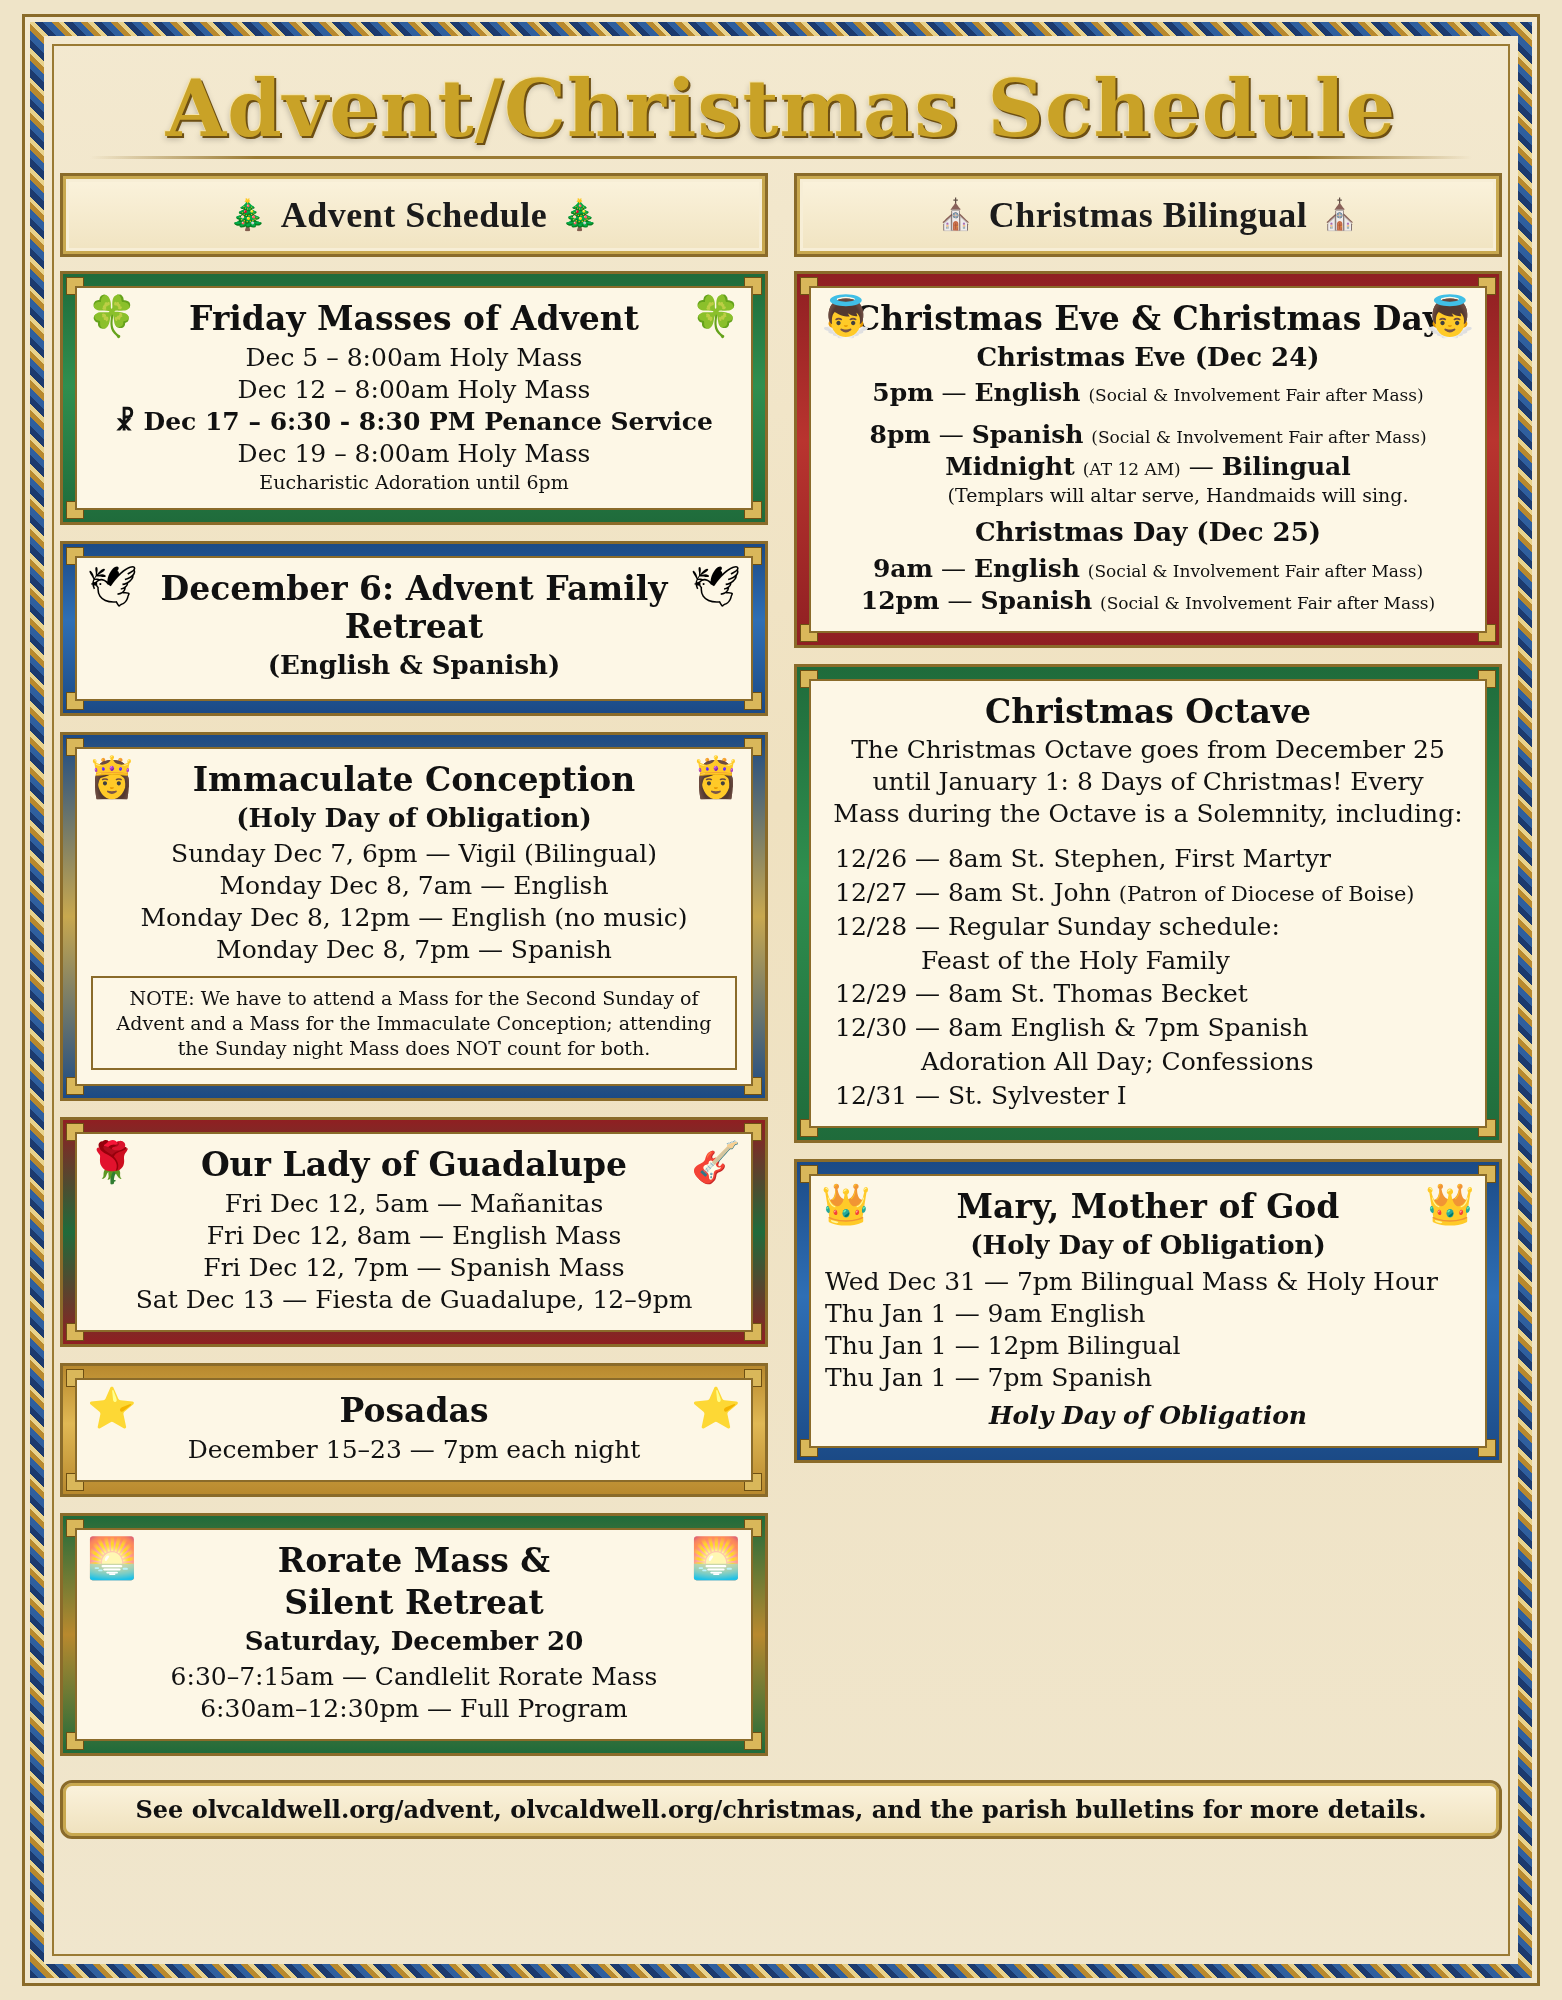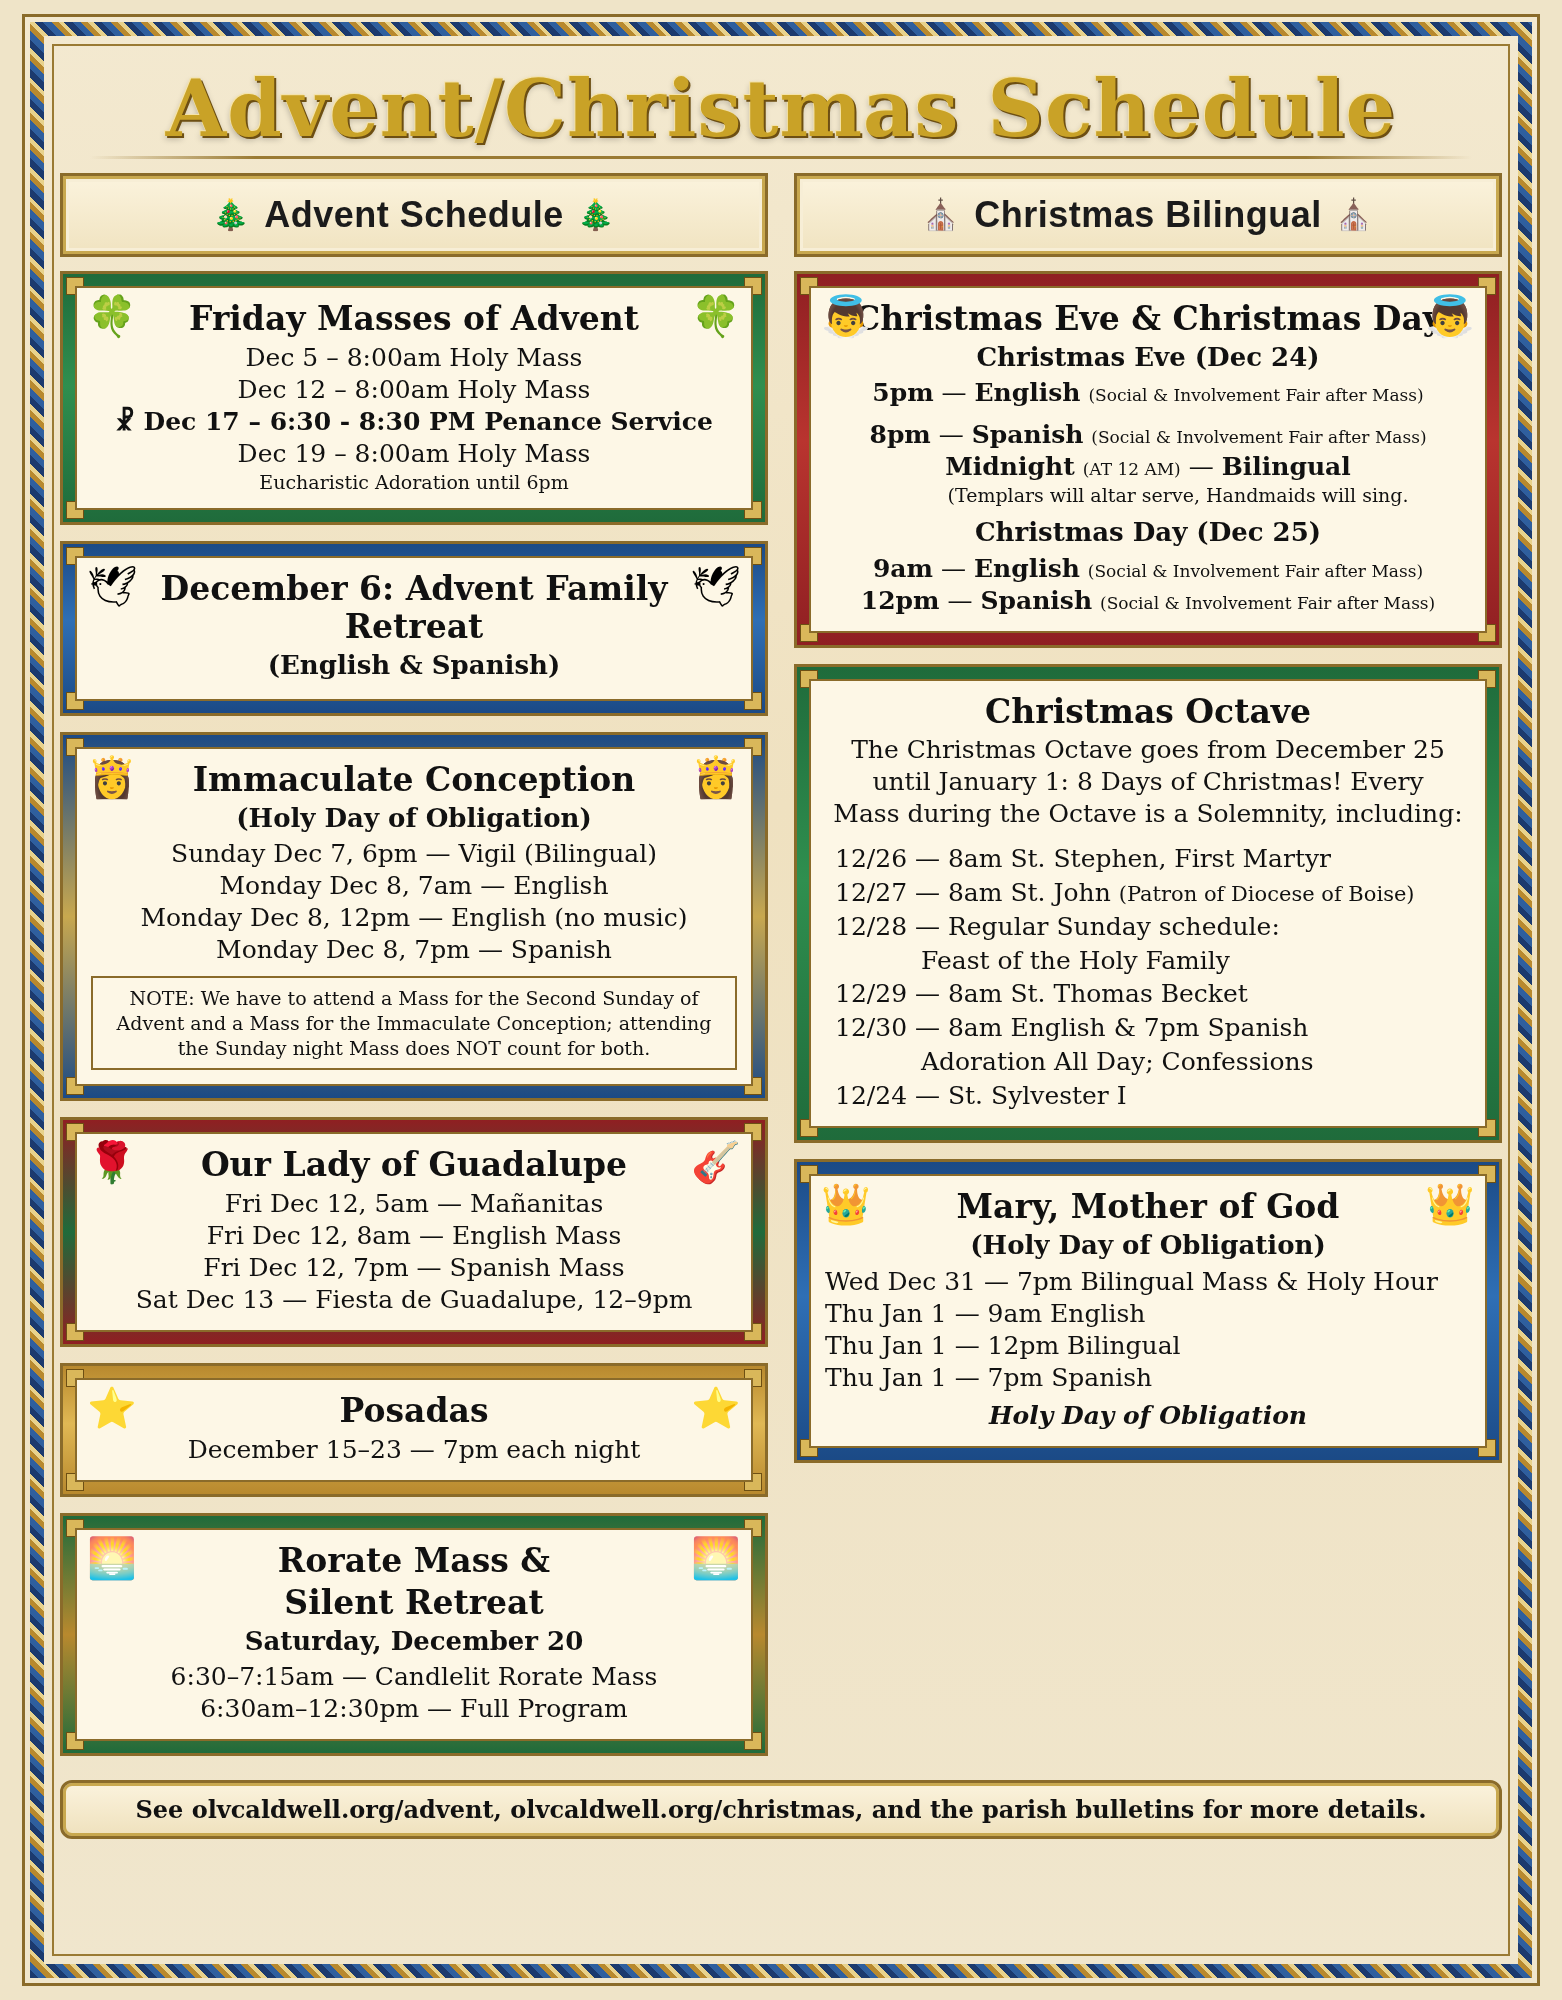--- a/index.html
+++ b/index.html
@@ -91,21 +91,21 @@
     box-shadow: inset 0 0 0 3px #c8a84f, inset 0 0 0 6px #f7eed6;
     padding: 12px 14px;
     margin-bottom: 14px;
     display: flex;
     align-items: center;
     justify-content: center;
     gap: 14px;
     min-height: 54px;
   }
   .banner .btitle {
-    font-family: Liberation Sans, sans-serif;
+    font-family: Liberation Serif, serif;
     font-weight: bold;
     font-size: 36px;
     color: #1b1b1b;
     letter-spacing: .5px;
   }
   .banner .orn { font-size: 30px; line-height: 1; }
 
   
   .card {
     position: relative;
@@ -401,21 +401,21 @@
             <div class="list-left">12/26 — 8am St. Stephen, First Martyr</div>
             <div class="list-left">
               <span>12/27 — 8am St. John</span>
               <span class="mid">(Patron of Diocese of Boise)</span>
             </div>
             <div class="list-left">12/28 — Regular Sunday schedule:</div>
             <div class="list-left indent">Feast of the Holy Family</div>
             <div class="list-left">12/29 — 8am St. Thomas Becket</div>
             <div class="list-left">12/30 — 8am English &amp; 7pm Spanish</div>
             <div class="list-left indent">Adoration All Day; Confessions</div>
-            <div class="list-left">12/24 — St. Sylvester I</div>
+            <div class="list-left">12/31 — St. Sylvester I</div>
           </div>
         </div>
 
         <div class="card blue">
           <span class="corner tl"></span>
           <span class="corner tr"></span>
           <span class="corner bl"></span>
           <span class="corner br"></span>
           <div class="inner">
             <span class="ico-l">👑</span>

